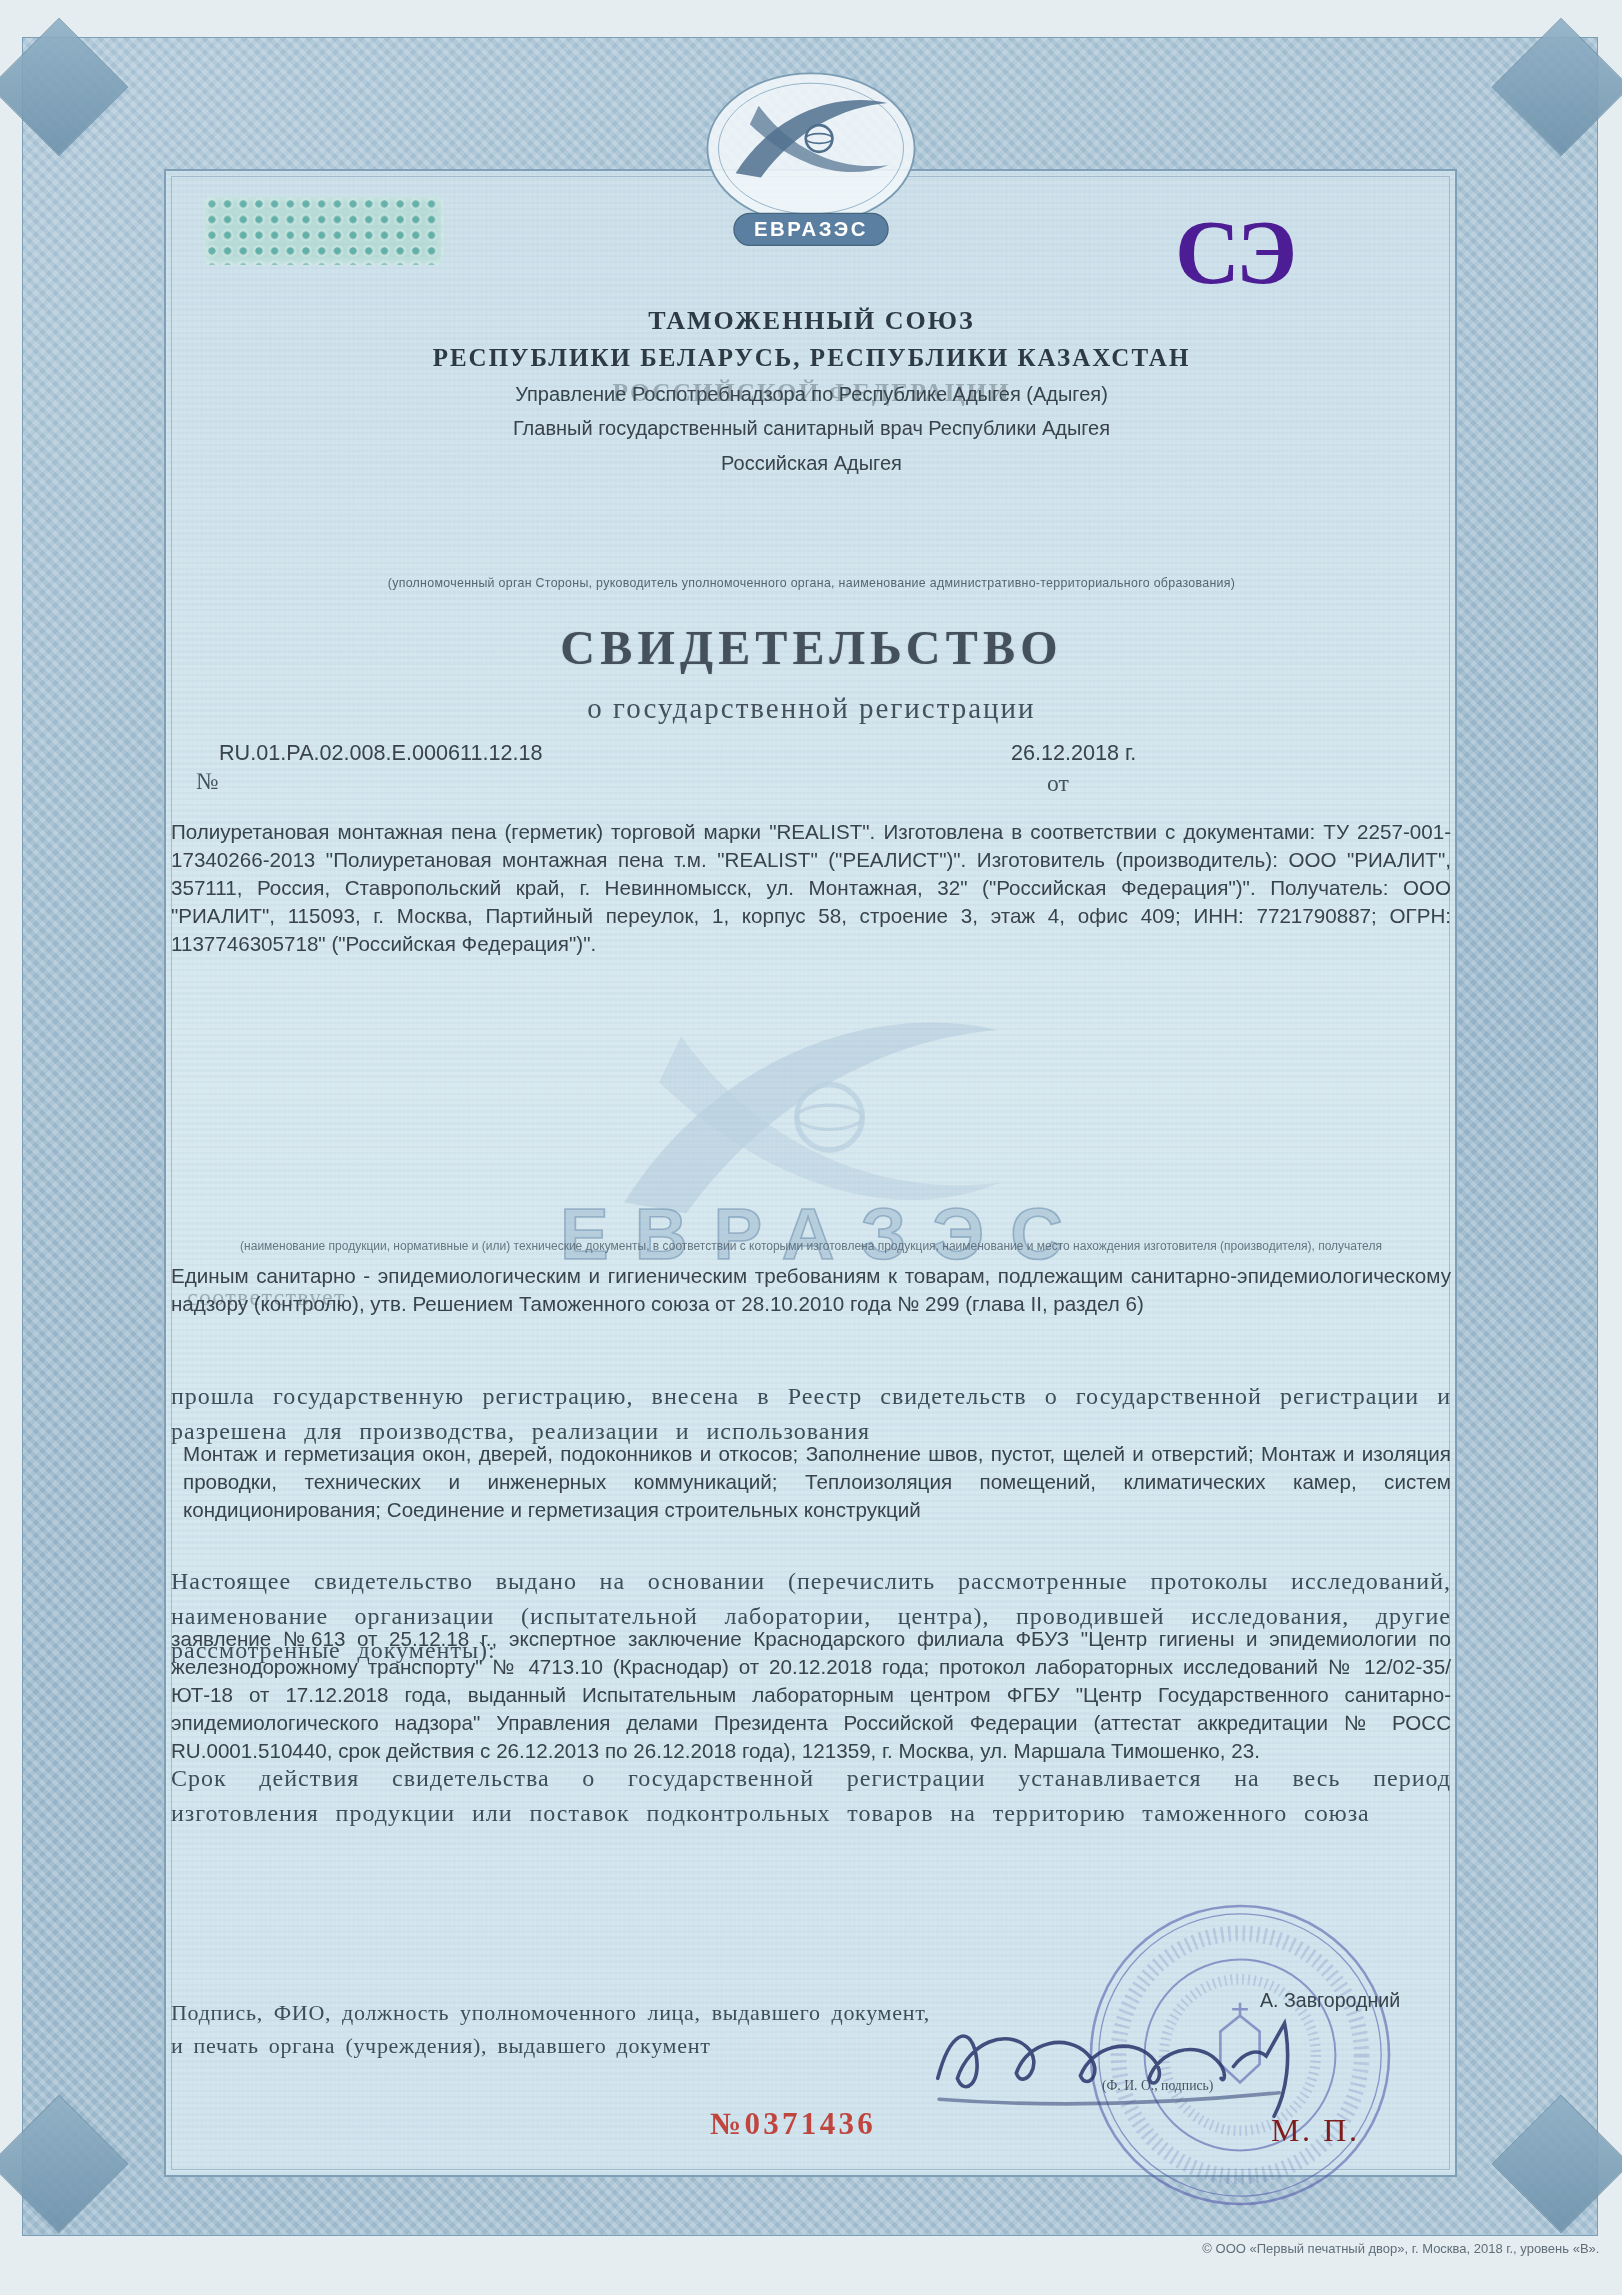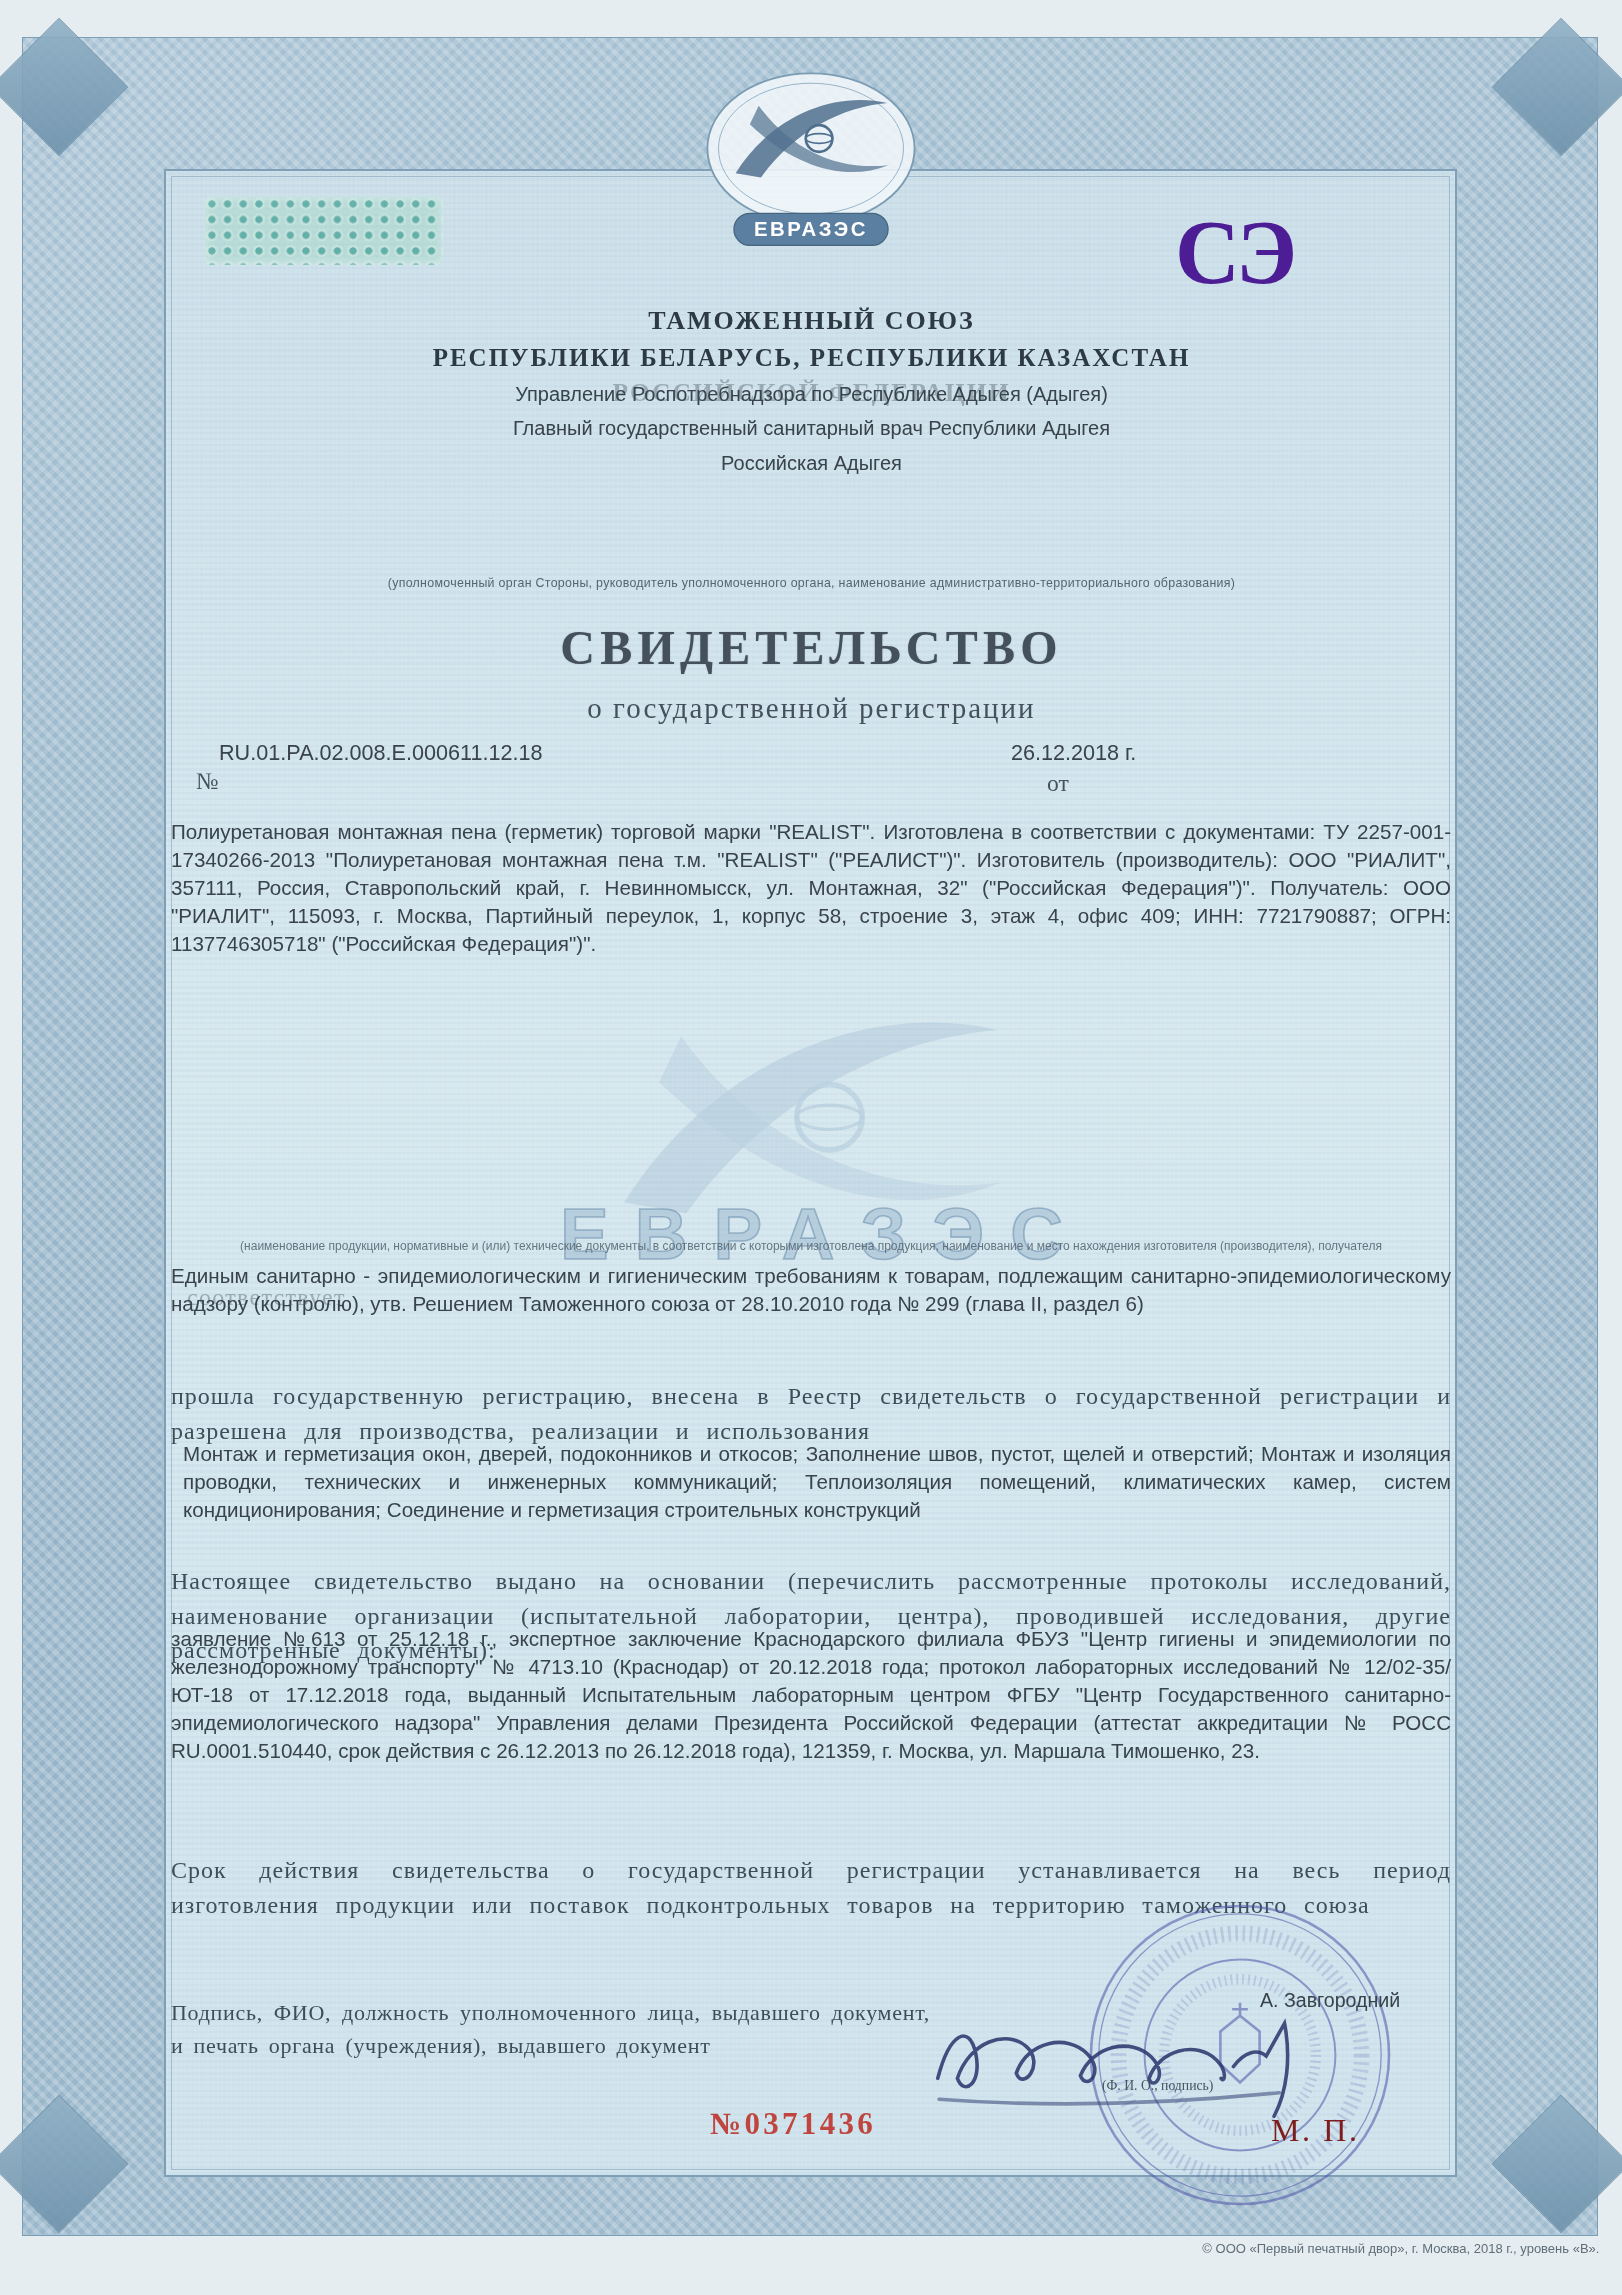--- a/index.html
+++ b/index.html
@@ -88,21 +88,21 @@
   .block { left:171px; width:1280px; }
   .product { top:818px; }
   .product-caption { left:171px; width:1280px; top:1239px; text-align:center; font-size:12px; color:#5a6a76; opacity:.9; }
   .ghost-sootv { left:187px; top:1284px; font-family:"Liberation Serif",serif; font-size:24px;
     letter-spacing:1.3px; color:#44525d; opacity:.4; }
   .compliance { top:1262px; }
   .registration { top:1379px; }
   .scope { top:1440px;padding-left:12px; }
   .basis-pre { top:1564px; }
   .basis-text { top:1625px; }
-  .validity { top:1853px; }
+  .validity { top:1761px; }
 
   
   .sig-label { left:171px; top:1996px; width:759px; font-family:"Liberation Serif",serif;
     font-size:22px; line-height:1.5; letter-spacing:0.7px; word-spacing:3.9px; color:#3e4e59; text-align:justify; }
   .stamp { left:1057px; top:1898px; width:366px; height:314px; opacity:.55; }
   .sig-name { left:1260px; top:1989px; font-size:19.6px; color:#39434b; }
   .sig-svg { left:926px; top:2001px; width:386px; height:118px; }
   .sig-caption { left:1102px; top:2078px; font-family:"Liberation Serif",serif; font-size:13.7px; color:#46535e; }
   .serial { left:710px; top:2106px; font-family:"Liberation Serif",serif; font-weight:bold;
     font-size:31px; letter-spacing:3.3px; color:#c0453f; }

